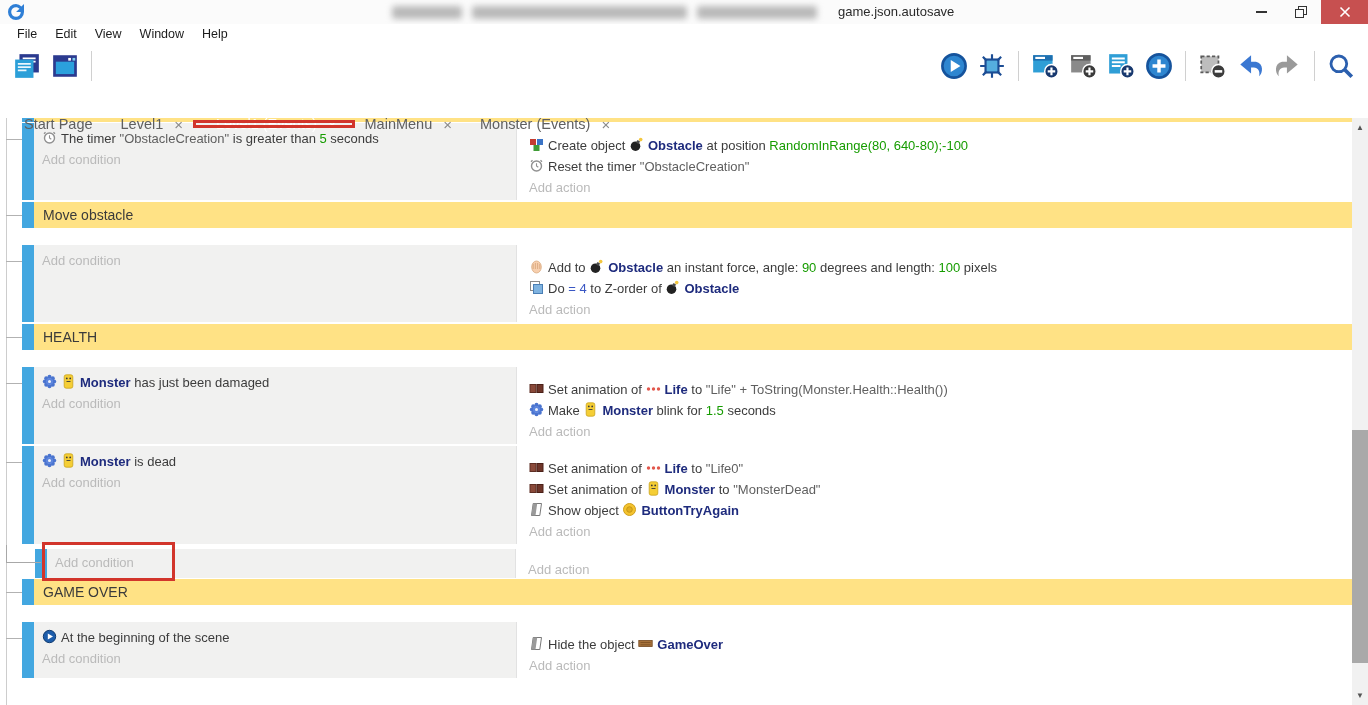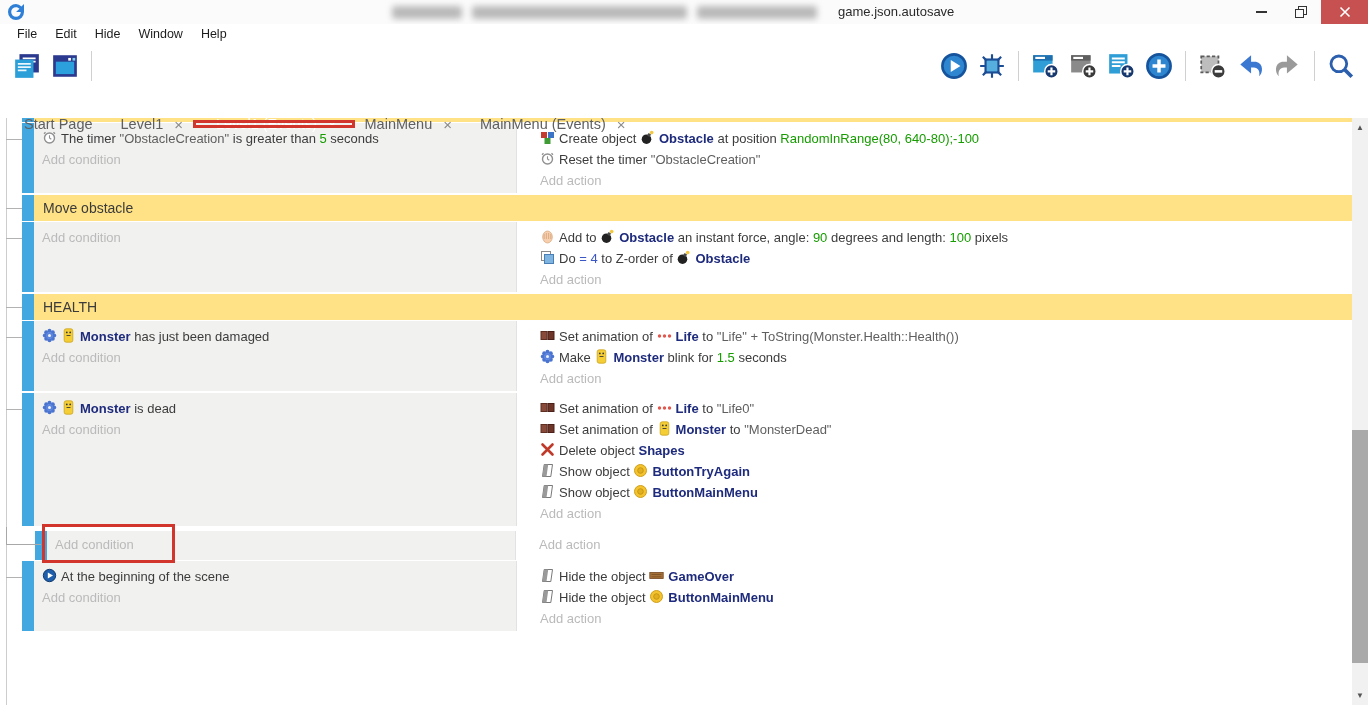--- a/index.html
+++ b/index.html
@@ -33,31 +33,31 @@
   .tab{display:flex;align-items:center;gap:11px;padding:0 14px;font-size:14.5px;color:#5f5f5f;white-space:nowrap;margin-top:36px;}
   .tab .close{color:#8a8a8a;font-size:15px;line-height:1;}
   .tab.active{background:#41a4dc;color:#fff;outline:3px solid #d2352b;outline-offset:1px;z-index:10;padding-left:19px;}
   .tab.active .close{color:#fff;}
 
   
   #events{position:absolute;left:0;top:118px;width:1352px;height:587px;overflow:hidden;background:#fff;}
   #events::before{content:"";position:absolute;left:6px;top:0;bottom:0;width:1px;background:#cdcdcd;}
   .row{display:flex;margin-bottom:2px;position:relative;}
   .row.strip{height:4px;margin-bottom:1px;}
-  .row.group{height:26px;margin-bottom:1px;}
+  .row.group{height:26px;margin-bottom:17px;}
   .row.subevent{margin-top:5px;height:29px;margin-bottom:1px;}
   .gutter{width:22px;flex:none;position:relative;}
   .dash{position:absolute;left:6px;top:16px;width:16px;height:1px;background:#b2b2b2;}
   .row.group .dash{top:13px;}
   .connector{position:absolute;left:6px;top:-4px;width:35px;height:18px;border-left:1px solid #a8a8a8;border-bottom:1px solid #a8a8a8;box-sizing:border-box;}
   .bar{width:12px;flex:none;background:#43a7e0;}
   .indent{width:13px;flex:none;background:#fff;}
   .grouplabel{flex:1;background:#ffe285;display:flex;align-items:center;padding-left:9px;font-size:14px;color:#3b3b3b;}
   .cond{width:482px;flex:none;background:#f1f1f0;border-right:1px solid #e2e2e2;padding:5px 0 2px;box-sizing:content-box;overflow:hidden;}
-  .act{flex:1;background:#fff;padding:5px 15px 2px;overflow:hidden;}
+  .act{flex:1;background:#fff;padding:5px 4px 2px;overflow:hidden;margin-top:7px;}
   .row.subevent .cond{width:468px;padding-top:3px;}
   .row.subevent .act{padding-top:3px;}
   .line{line-height:21px;padding:0 8px;font-size:13px;color:#3c3c3c;white-space:nowrap;}
   .line.add{color:#bababa;}
   .icon{display:inline-block;width:15px;height:15px;vertical-align:-2px;margin-right:4px;}
   .icon svg{width:15px;height:15px;display:block;}
   .seg-o{color:#1e2b7d;font-weight:bold;}
   .seg-n{color:#169c00;}
   .seg-b{color:#3a57c4;}
   .seg-d{color:#5f5f5f;}
@@ -99,21 +99,21 @@
       <svg width="12" height="12" viewBox="0 0 12 12">
           <path d="M1.5 1.5 10.5 10.5M10.5 1.5 1.5 10.5" stroke="#fff" stroke-width="1.6"></path>
         </svg>
     </span>
   </span>
 </div>
 
 <div id="menubar">
     <span class="menu-item">File</span>
     <span class="menu-item">Edit</span>
-    <span class="menu-item">Hide</span>
+    <span class="menu-item">View</span>
     <span class="menu-item">Window</span>
     <span class="menu-item">Help</span>
   </div>
 
 <div id="toolbar">
     <span class="tbtn">
       <span>
         <svg viewBox="0 0 26 26">
           <rect x="6" y="2" width="18" height="17" fill="#2b3a8f"></rect>
           <path d="M9 6h12M9 9h12M9 12h8" stroke="#fff" stroke-width="1.6"></path>
@@ -236,21 +236,21 @@
     </div>
     <div class="tab active">
       <span>Level1 (Events)</span>
       <span class="close">×</span>
     </div>
     <div class="tab">
       <span>MainMenu</span>
       <span class="close">×</span>
     </div>
     <div class="tab">
-      <span>MainMenu (Events)</span>
+      <span>Monster (Events)</span>
       <span class="close">×</span>
     </div>
   </div>
 
 <div id="events">
     <div id="events-rows">
       <div class="row strip">
         <div class="gutter"></div>
         <div class="bar"></div>
         <div class="grouplabel"></div>
@@ -433,52 +433,51 @@
           <div class="line"><span class="icon"><svg viewBox="0 0 15 15">
                 <rect x="1" y="3.5" width="6" height="8" fill="#8a4a3a" stroke="#5f2f24"></rect>
                 <rect x="8" y="3.5" width="6" height="8" fill="#6e3529" stroke="#4a2018"></rect>
               </svg></span><span class="seg-t">Set animation of </span><span class="icon"><svg viewBox="0 0 15 15">
                 <rect x="3.2" y="0.8" width="8.6" height="13.4" rx="2" fill="#f5ce35" stroke="#c9a31d" stroke-width="0.8"></rect>
                 <circle cx="5.8" cy="4.4" r="0.9" fill="#3a3a3a"></circle>
                 <circle cx="9.2" cy="4.4" r="0.9" fill="#3a3a3a"></circle>
                 <path d="M5.5 7.5h4" stroke="#3a3a3a" stroke-width="0.9"></path>
               </svg></span><span class="seg-o">Monster</span><span class="seg-t"> to </span><span class="seg-d">"MonsterDead"</span></div>
           <div class="line"><span class="icon"><svg viewBox="0 0 15 15">
-                <path d="M2.5 2.5 12.5 12.5M12.5 2.5 2.5 12.5" stroke="#bf3a2b" stroke-width="2.6" stroke-linecap="round"></path>
-              </svg></span><span class="seg-t">Delete object </span><span class="seg-o">Shapes</span></div>
-          <div class="line"><span class="icon"><svg viewBox="0 0 15 15">
                 <path d="M4.2 1.5h8.3L10.8 13.5H2.5Z" fill="#fff" stroke="#6a6a6a" stroke-width="0.9"></path>
                 <path d="M4.2 1.5h4L6.5 13.5h-4Z" fill="#9a9a9a"></path>
               </svg></span><span class="seg-t">Show object </span><span class="icon"><svg viewBox="0 0 15 15">
                 <circle cx="7.5" cy="7.5" r="6" fill="#f4c32e" stroke="#cf9f1b" stroke-width="1"></circle>
                 <circle cx="7.5" cy="7.5" r="2.8" fill="#e2af1f" stroke="#bd8f12" stroke-width="0.8"></circle>
               </svg></span><span class="seg-o">ButtonTryAgain</span></div>
-          <div class="line"><span class="icon"><svg viewBox="0 0 15 15">
-                <path d="M4.2 1.5h8.3L10.8 13.5H2.5Z" fill="#fff" stroke="#6a6a6a" stroke-width="0.9"></path>
-                <path d="M4.2 1.5h4L6.5 13.5h-4Z" fill="#9a9a9a"></path>
-              </svg></span><span class="seg-t">Show object </span><span class="icon"><svg viewBox="0 0 15 15">
-                <circle cx="7.5" cy="7.5" r="6" fill="#f4c32e" stroke="#cf9f1b" stroke-width="1"></circle>
-                <circle cx="7.5" cy="7.5" r="2.8" fill="#e2af1f" stroke="#bd8f12" stroke-width="0.8"></circle>
-              </svg></span><span class="seg-o">ButtonMainMenu</span></div>
           <div class="line add">Add action</div>
         </div>
       </div>
       <div class="row subevent">
         <div class="gutter">
           <div class="connector"></div>
         </div>
         <div class="indent"></div>
         <div class="bar"></div>
         <div class="cond">
           <div class="line add">Add condition</div>
         </div>
         <div class="act">
           <div class="line add">Add action</div>
         </div>
         <div class="redbox"></div>
+      </div>
+      <div class="row group">
+        <div class="gutter">
+          <div class="dash"></div>
+        </div>
+        <div class="bar"></div>
+        <div class="grouplabel">
+          <span>GAME OVER</span>
+        </div>
       </div>
       <div class="row event">
         <div class="gutter">
           <div class="dash"></div>
         </div>
         <div class="bar"></div>
         <div class="cond">
           <div class="line"><span class="icon"><svg viewBox="0 0 15 15">
                 <circle cx="7.5" cy="7.5" r="6.2" fill="#1d5dab" stroke="#123c70" stroke-width="1"></circle>
                 <path d="M5.8 4.5 11 7.5 5.8 10.5Z" fill="#fff"></path>
@@ -486,27 +485,20 @@
           <div class="line add">Add condition</div>
         </div>
         <div class="act">
           <div class="line"><span class="icon"><svg viewBox="0 0 15 15">
                 <path d="M4.2 1.5h8.3L10.8 13.5H2.5Z" fill="#fff" stroke="#6a6a6a" stroke-width="0.9"></path>
                 <path d="M4.2 1.5h4L6.5 13.5h-4Z" fill="#9a9a9a"></path>
               </svg></span><span class="seg-t">Hide the object </span><span class="icon"><svg viewBox="0 0 15 15">
                 <rect x="0.8" y="4.5" width="13.4" height="6" fill="#a5713a" stroke="#74481e" stroke-width="0.8"></rect>
                 <path d="M2.5 6.5h10M2.5 8.8h10" stroke="#74481e" stroke-width="0.7"></path>
               </svg></span><span class="seg-o">GameOver</span></div>
-          <div class="line"><span class="icon"><svg viewBox="0 0 15 15">
-                <path d="M4.2 1.5h8.3L10.8 13.5H2.5Z" fill="#fff" stroke="#6a6a6a" stroke-width="0.9"></path>
-                <path d="M4.2 1.5h4L6.5 13.5h-4Z" fill="#9a9a9a"></path>
-              </svg></span><span class="seg-t">Hide the object </span><span class="icon"><svg viewBox="0 0 15 15">
-                <circle cx="7.5" cy="7.5" r="6" fill="#f4c32e" stroke="#cf9f1b" stroke-width="1"></circle>
-                <circle cx="7.5" cy="7.5" r="2.8" fill="#e2af1f" stroke="#bd8f12" stroke-width="0.8"></circle>
-              </svg></span><span class="seg-o">ButtonMainMenu</span></div>
           <div class="line add">Add action</div>
         </div>
       </div>
     </div>
   </div>
 
 <div id="vscroll">
   <div class="sarrow up">▲</div>
   <div class="sthumb"></div>
   <div class="sarrow down">▼</div>

